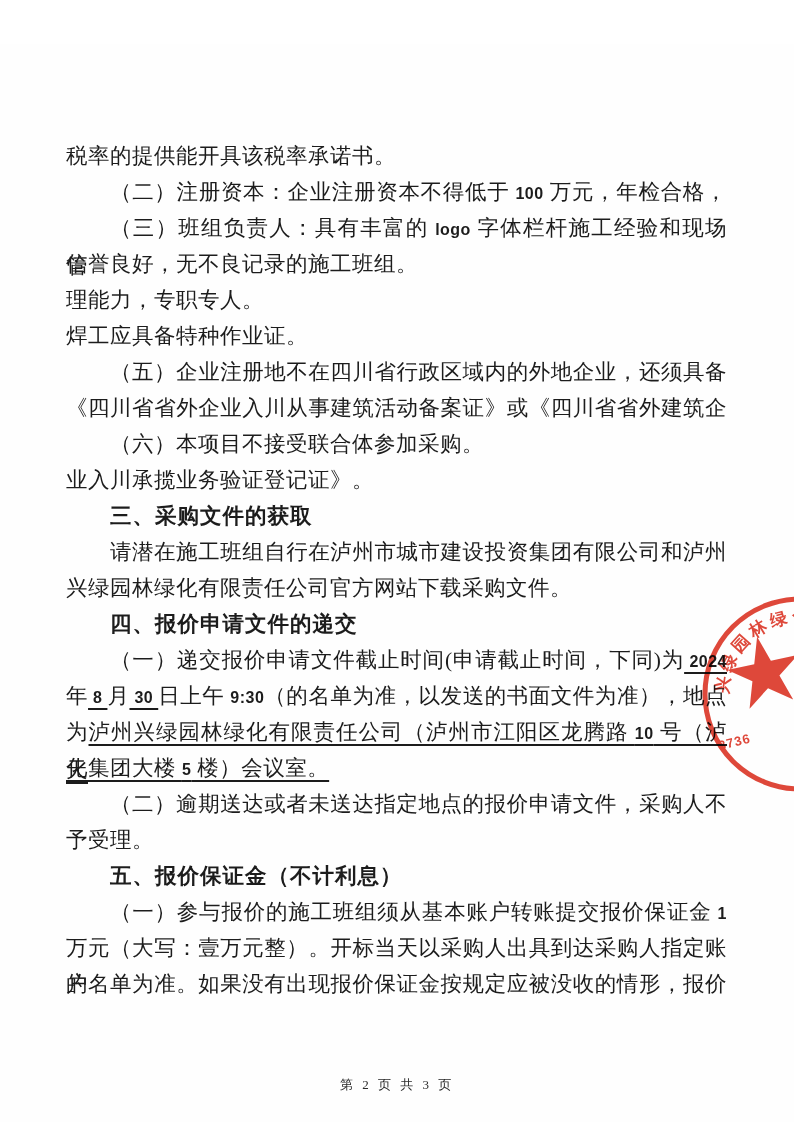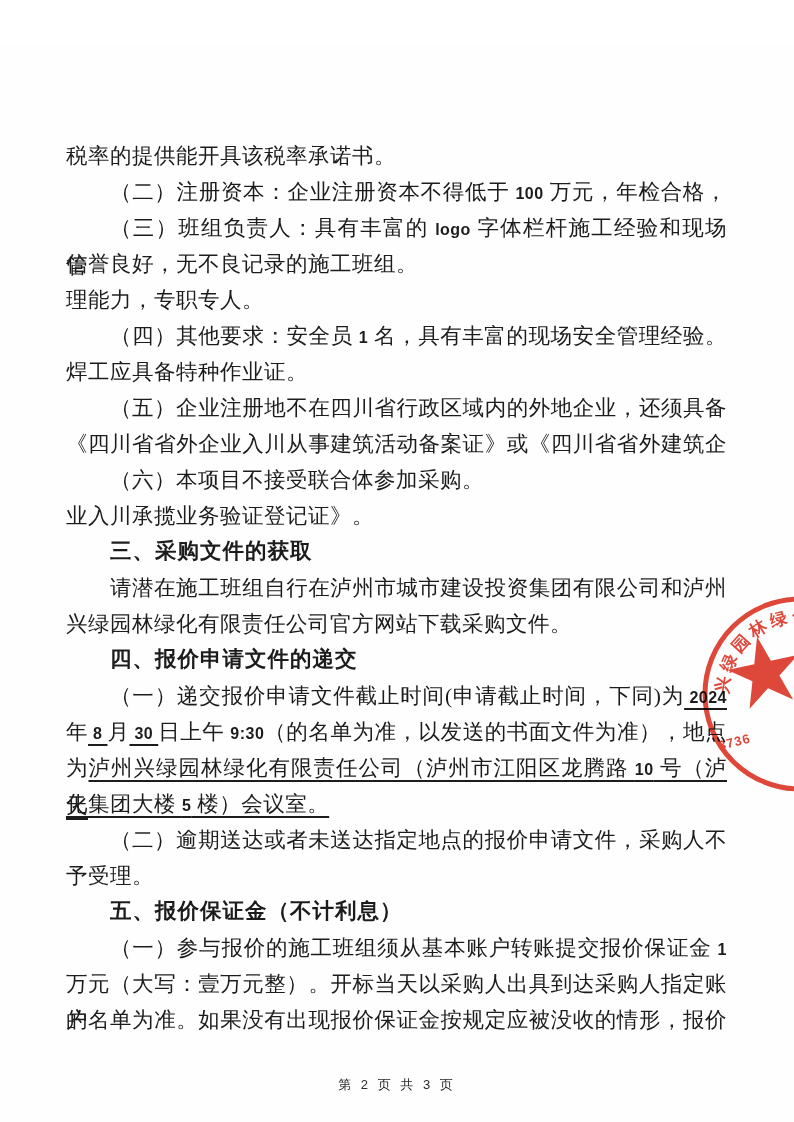--- a/index.html
+++ b/index.html
@@ -31,21 +31,21 @@
     white-space: pre-wrap;
     letter-spacing: 0.5px;
   }
   .line.fill {
     text-align-last: justify;
   }
   .line.indent {
     text-indent: 44px;
   }
   .line.heading {
-    font-family: Liberation Mono, monospace;
+    font-family: Liberation Sans, sans-serif;
     font-weight: 700;
     letter-spacing: 1px;
   }
   .u {
     text-decoration: underline;
     text-decoration-thickness: 2px;
     text-underline-offset: 5px;
     text-decoration-color: #1c1c1c;
   }
   .num {
@@ -55,21 +55,21 @@
   }
   .footer {
     position: absolute;
     top: 1032px;
     left: 0;
     width: 794px;
     text-align: center;
     font-size: 13px;
     letter-spacing: 3px;
     color: #2a2a2a;
-    font-family: Liberation Sans, sans-serif;
+    font-family: Liberation Serif, serif;
   }
   .seal {
     position: absolute;
     left: 690px;
     top: 540px;
     width: 104px;
     height: 220px;
     mix-blend-mode: multiply;
     opacity: 0.93;
     pointer-events: none;
@@ -96,21 +96,20 @@
 <body>
 
 <div class="page">
 
   <div class="doc-body">
       <div class="line"><span>税率的提供能开具该税率承诺书。</span></div>
       <div class="line indent fill"><span>（二）注册资本：企业注册资本不得低于 </span><span class="num">100</span><span> 万元，年检合格，</span></div>
       <div class="line indent fill"><span>（三）班组负责人：具有丰富的 </span><span class="num">logo</span><span> 字体栏杆施工经验和现场管</span></div>
       <div class="line"><span>信誉良好，无不良记录的施工班组。</span></div>
       <div class="line"><span>理能力，专职专人。</span></div>
-      <div class="line indent fill"><span>（四）其他要求：安全员 </span><span class="num">1</span><span> 名，具有丰富的现场安全管理经验。</span></div>
       <div class="line"><span>焊工应具备特种作业证。</span></div>
       <div class="line indent fill"><span>（五）企业注册地不在四川省行政区域内的外地企业，还须具备</span></div>
       <div class="line fill"><span>《四川省省外企业入川从事建筑活动备案证》或《四川省省外建筑企</span></div>
       <div class="line indent"><span>（六）本项目不接受联合体参加采购。</span></div>
       <div class="line"><span>业入川承揽业务验证登记证》。</span></div>
       <div class="line indent heading"><span>三、采购文件的获取</span></div>
       <div class="line indent fill"><span>请潜在施工班组自行在泸州市城市建设投资集团有限公司和泸州</span></div>
       <div class="line"><span>兴绿园林绿化有限责任公司官方网站下载采购文件。</span></div>
       <div class="line indent heading"><span>四、报价申请文件的递交</span></div>
       <div class="line indent fill"><span>（一）递交报价申请文件截止时间(申请截止时间，下同)为</span><span class="u num"> 2024</span></div>

